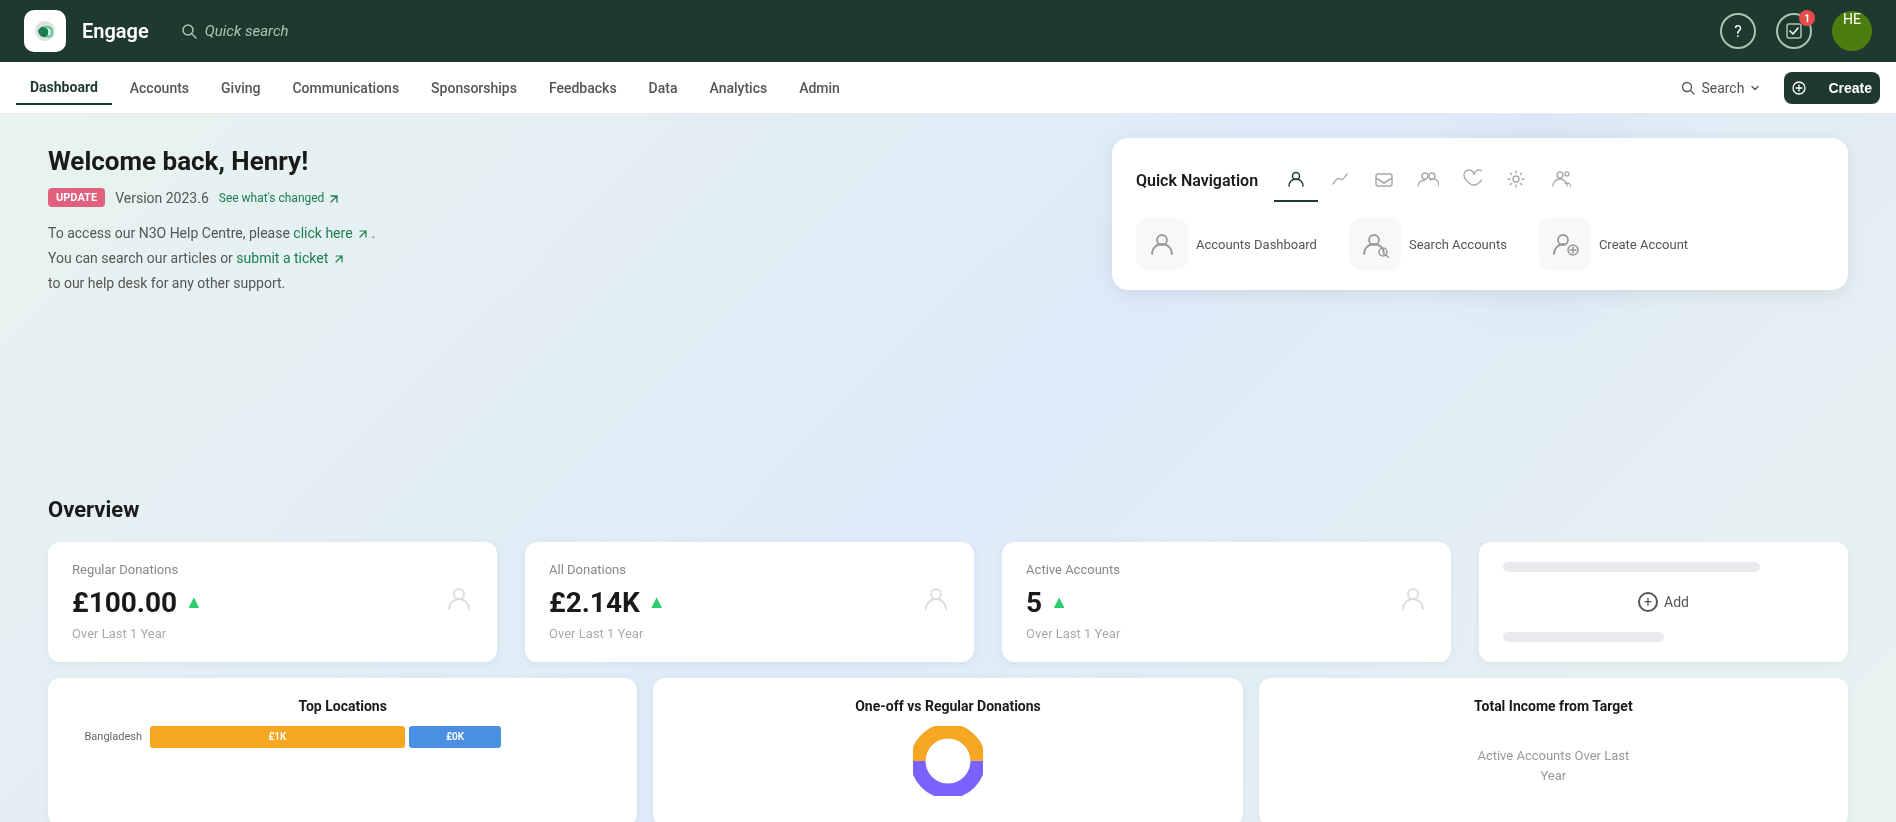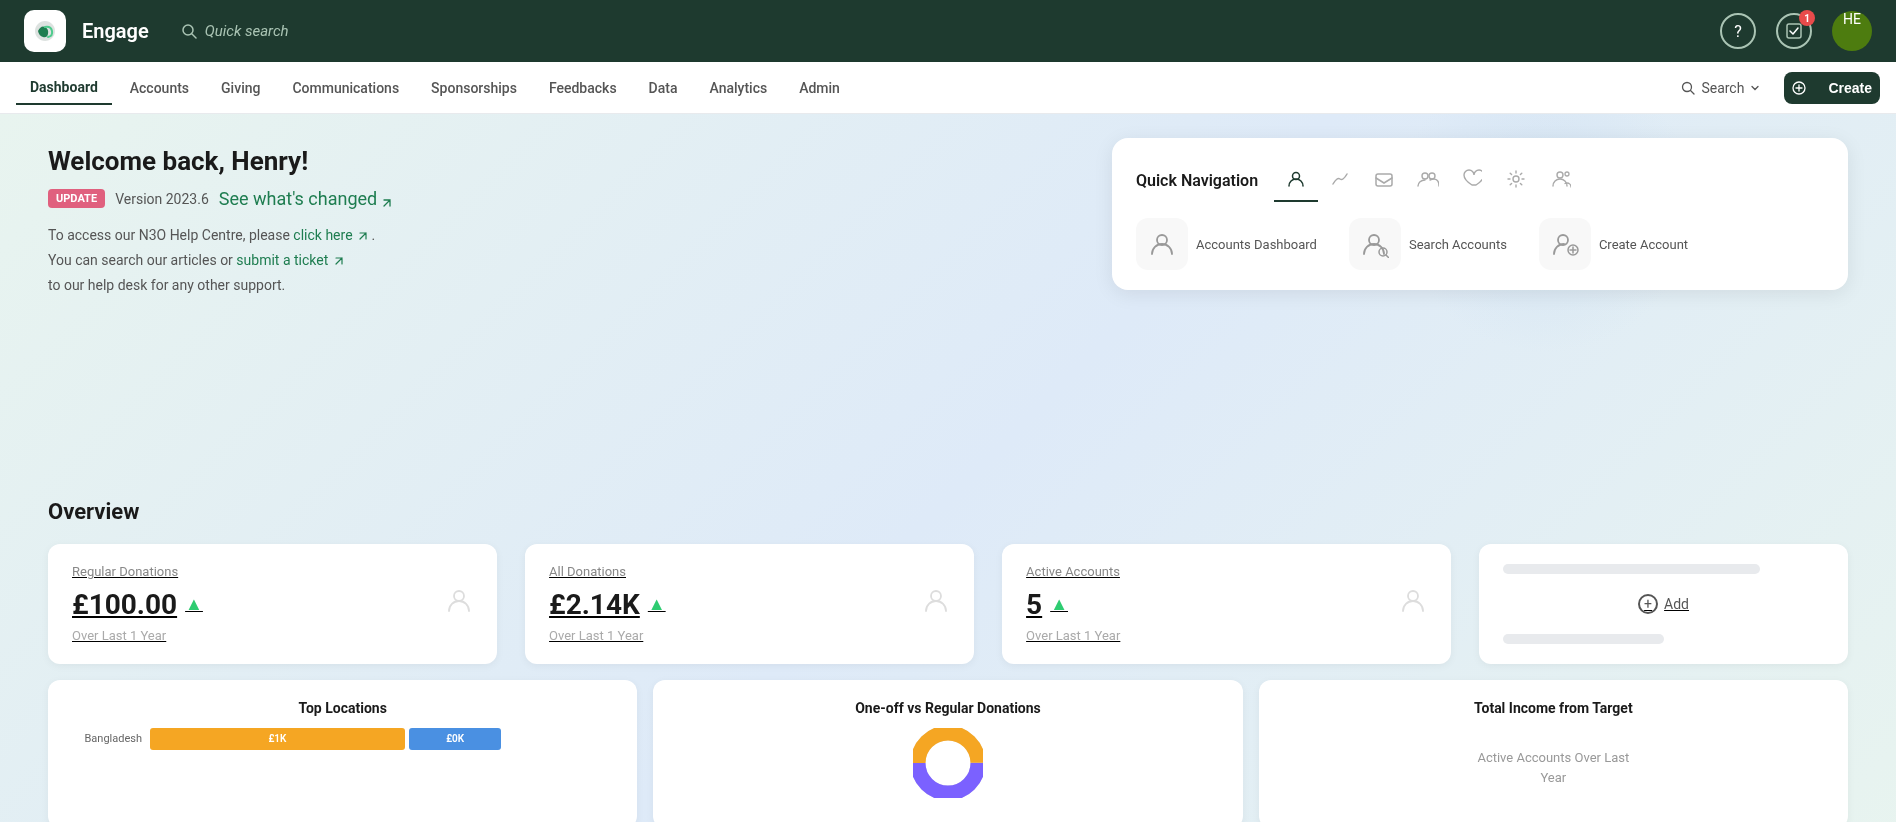--- a/index.html
+++ b/index.html
@@ -211,21 +211,21 @@
       font-weight: 700;
       padding: 3px 8px;
       border-radius: 4px;
       text-transform: uppercase;
     }
     .version-text {
       font-size: 14px;
       color: #555;
     }
     .see-changes-link {
-      font-size: 18px;
+      font-size: 12px;
       color: #1e7d50;
       cursor: pointer;
       text-decoration: none;
       display: flex;
       align-items: flex-end;
       gap: 4px;
     }
     .help-text {
       font-size: 14px;
       color: #555;
@@ -316,21 +316,20 @@
     .overview-title {
       font-size: 22px;
       font-weight: 700;
       color: #1a1a1a;
       margin-bottom: 20px;
     }
     .overview-cards {
       display: flex;
       gap: 28px;
       flex-wrap: nowrap;
-      text-decoration: underline;
     }
     .overview-card {
       background: white;
       border-radius: 12px;
       padding: 20px 24px;
       flex: 1;
       min-width: 200px;
       box-shadow: 0 2px 8px rgba(0,0,0,0.05);
     }
     .card-label {

